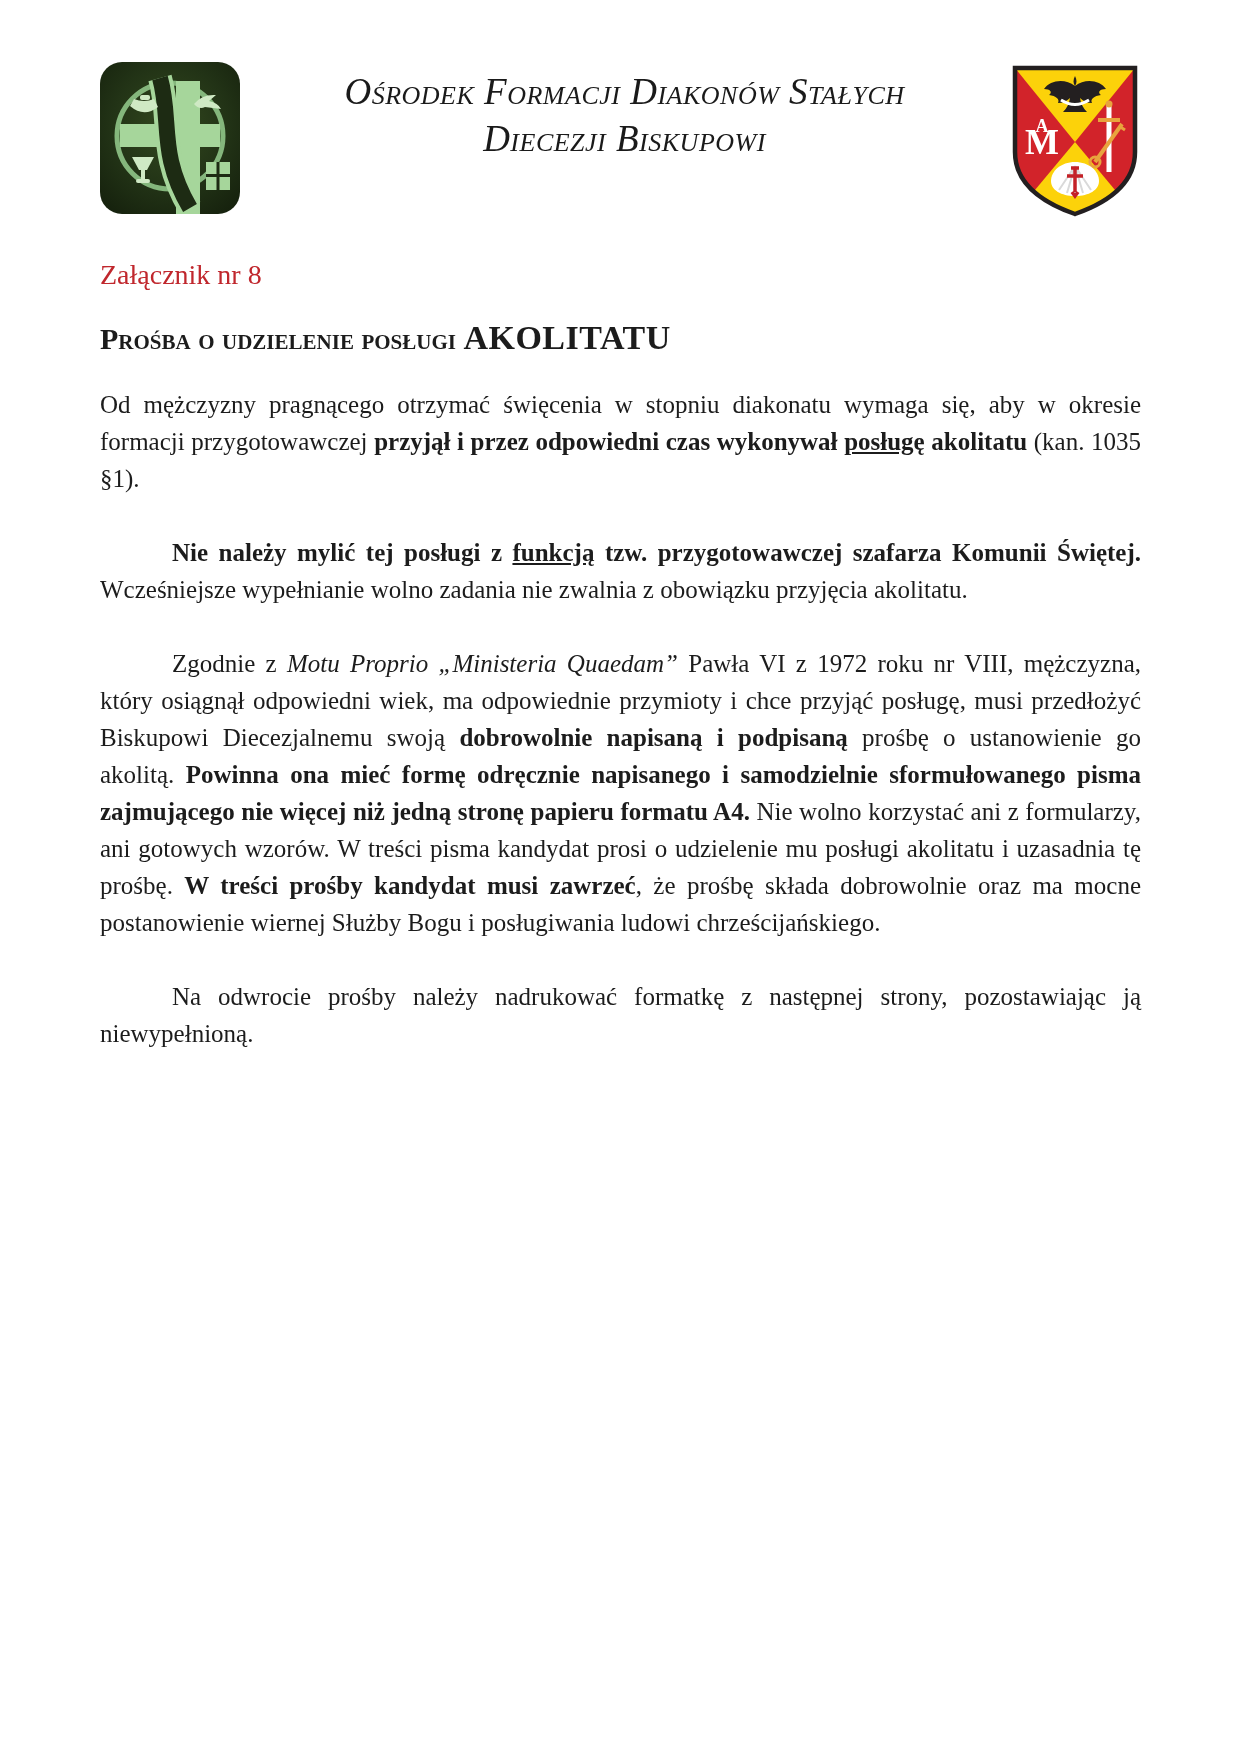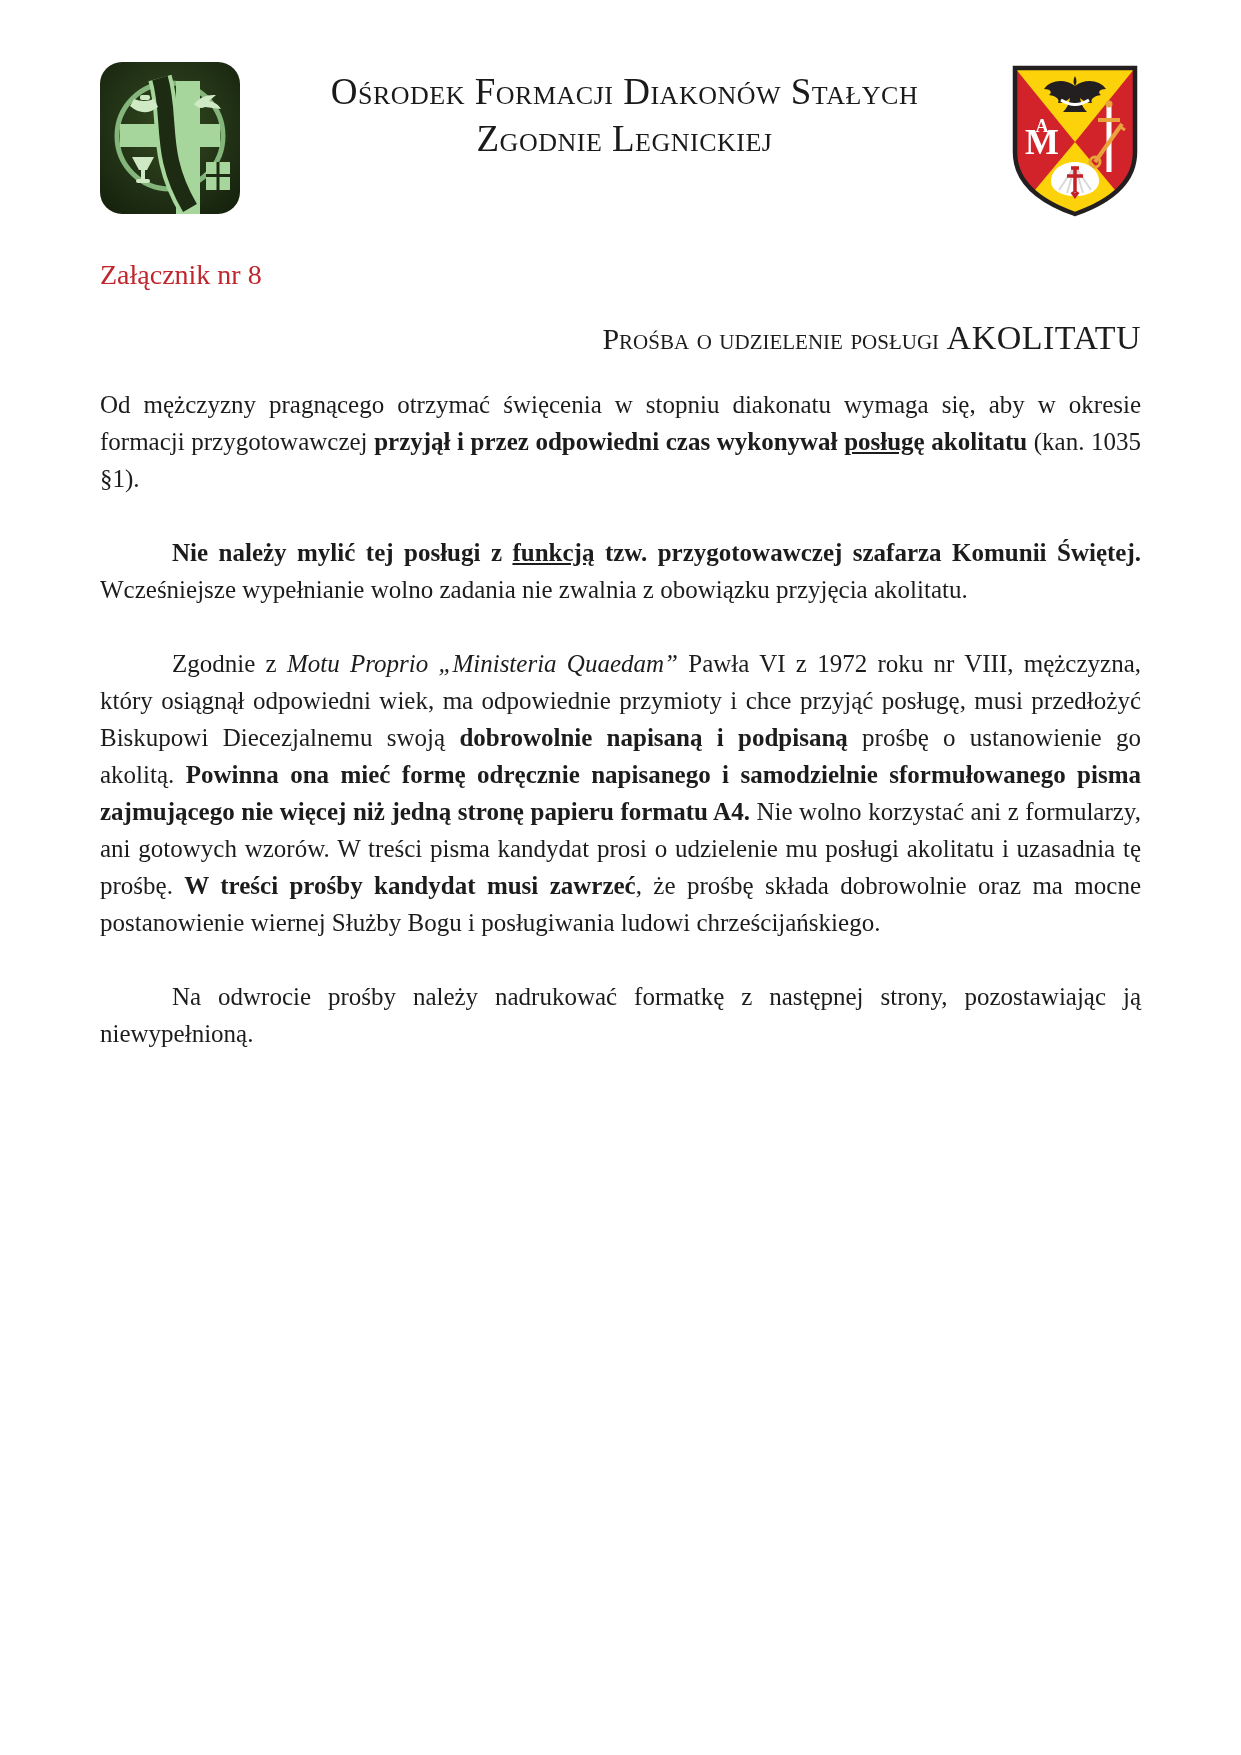--- a/index.html
+++ b/index.html
@@ -15,41 +15,42 @@
     padding:62px 100px 0 100px;
   }
   
   .doc-header{display:flex;align-items:flex-start;justify-content:space-between;}
   .logo-box{width:140px;height:152px;flex:0 0 auto;}
   .crest-box{width:132px;height:158px;flex:0 0 auto;}
   .org-block{
     flex:1 1 auto;
     text-align:center;
     padding-top:6px;
+    font-style:italic;
   }
   .org-line{
     font-variant:small-caps;
     font-size:37px;
     line-height:1.28;
     letter-spacing:.5px;
     color:#1a1a1a;
     white-space:nowrap;
   }
   
   .attachment{
     margin-top:40px;
     font-size:28px;
     color:#c0272d;
     line-height:1.1;
   }
   
   .title{
     margin:28px 0 0 0;
-    text-align:right;
-    font-weight:normal;
+    text-align:left;
+    font-weight:bold;
     line-height:1.1;
   }
   .title-prefix{font-variant:small-caps;font-size:30px;}
   .title-emph{font-size:34px;letter-spacing:.5px;}
   
   .body-text{
     margin-top:30px;
     font-size:25px;
     line-height:1.48;
     text-align:justify;
@@ -108,21 +109,21 @@
             <rect x="106" y="100" width="24" height="28" fill="#a6d69b"></rect>
             <rect x="116.5" y="100" width="3" height="28" fill="#1d2b13"></rect>
             <rect x="106" y="112" width="24" height="3" fill="#1d2b13"></rect>
           </g>
         </g>
       </svg>
     </div>
 
     <div class="org-block">
       <div class="org-line">Ośrodek Formacji Diakonów Stałych</div>
-      <div class="org-line">Zgodnie Legnickiej</div>
+      <div class="org-line">Diecezji Biskupowi</div>
     </div>
 
     <div class="crest-box">
       <svg width="132" height="158" viewBox="0 0 132 158" aria-hidden="true">
         <defs>
           <clipPath id="sh-clip">
             <path d="M6,6 H126 V90 C126,118 106,138 66,152 C26,138 6,118 6,90 Z"></path>
           </clipPath>
         </defs>
         <g clip-path="url(#sh-clip)">

